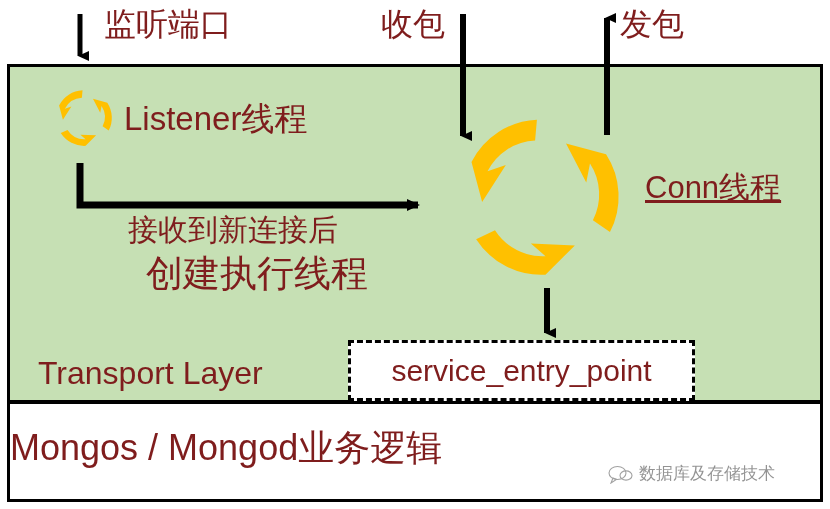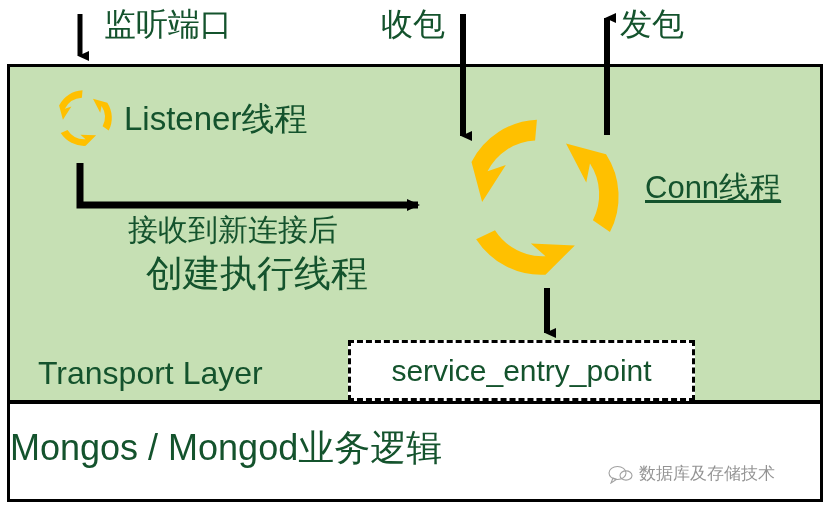--- a/index.html
+++ b/index.html
@@ -46,21 +46,21 @@
     width: 347px;
     height: 61px;
     background: #ffffff;
     border: 3px dashed #000000;
   }
 
   
   .txt {
     position: absolute;
     white-space: nowrap;
-    color: #14532d;
+    color: #7f1d1d;
     line-height: 1;
   }
   .txt-cjk-serif {
     font-family: "Liberation Serif", "DejaVu Serif", serif;
   }
 
   #label-listen-port {
     left: 104px;
     top: 8px;
     font-size: 32px;

